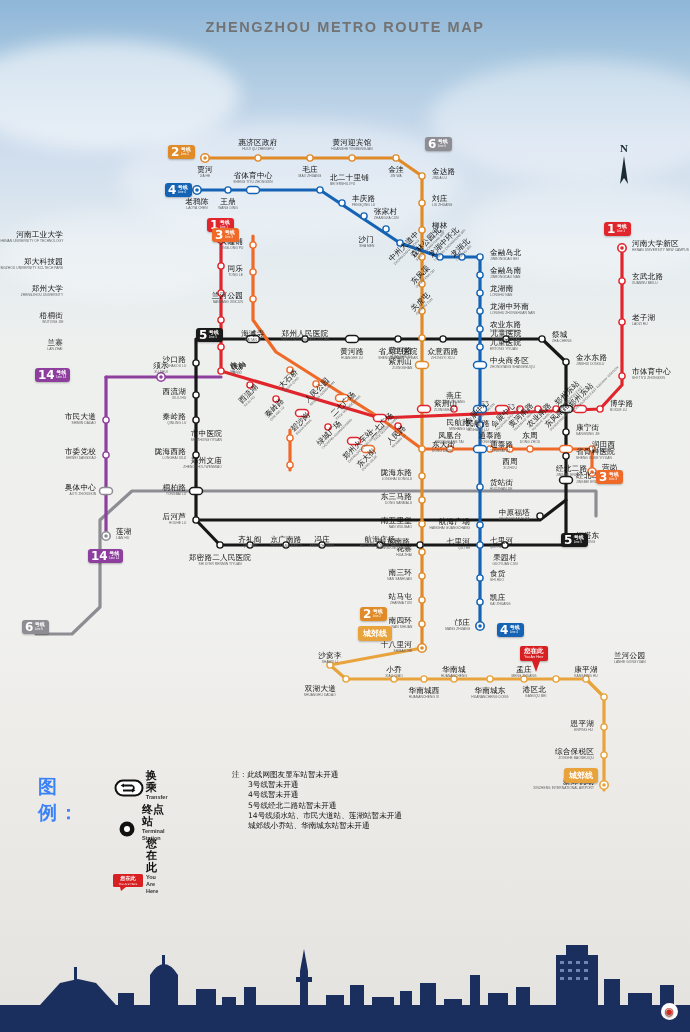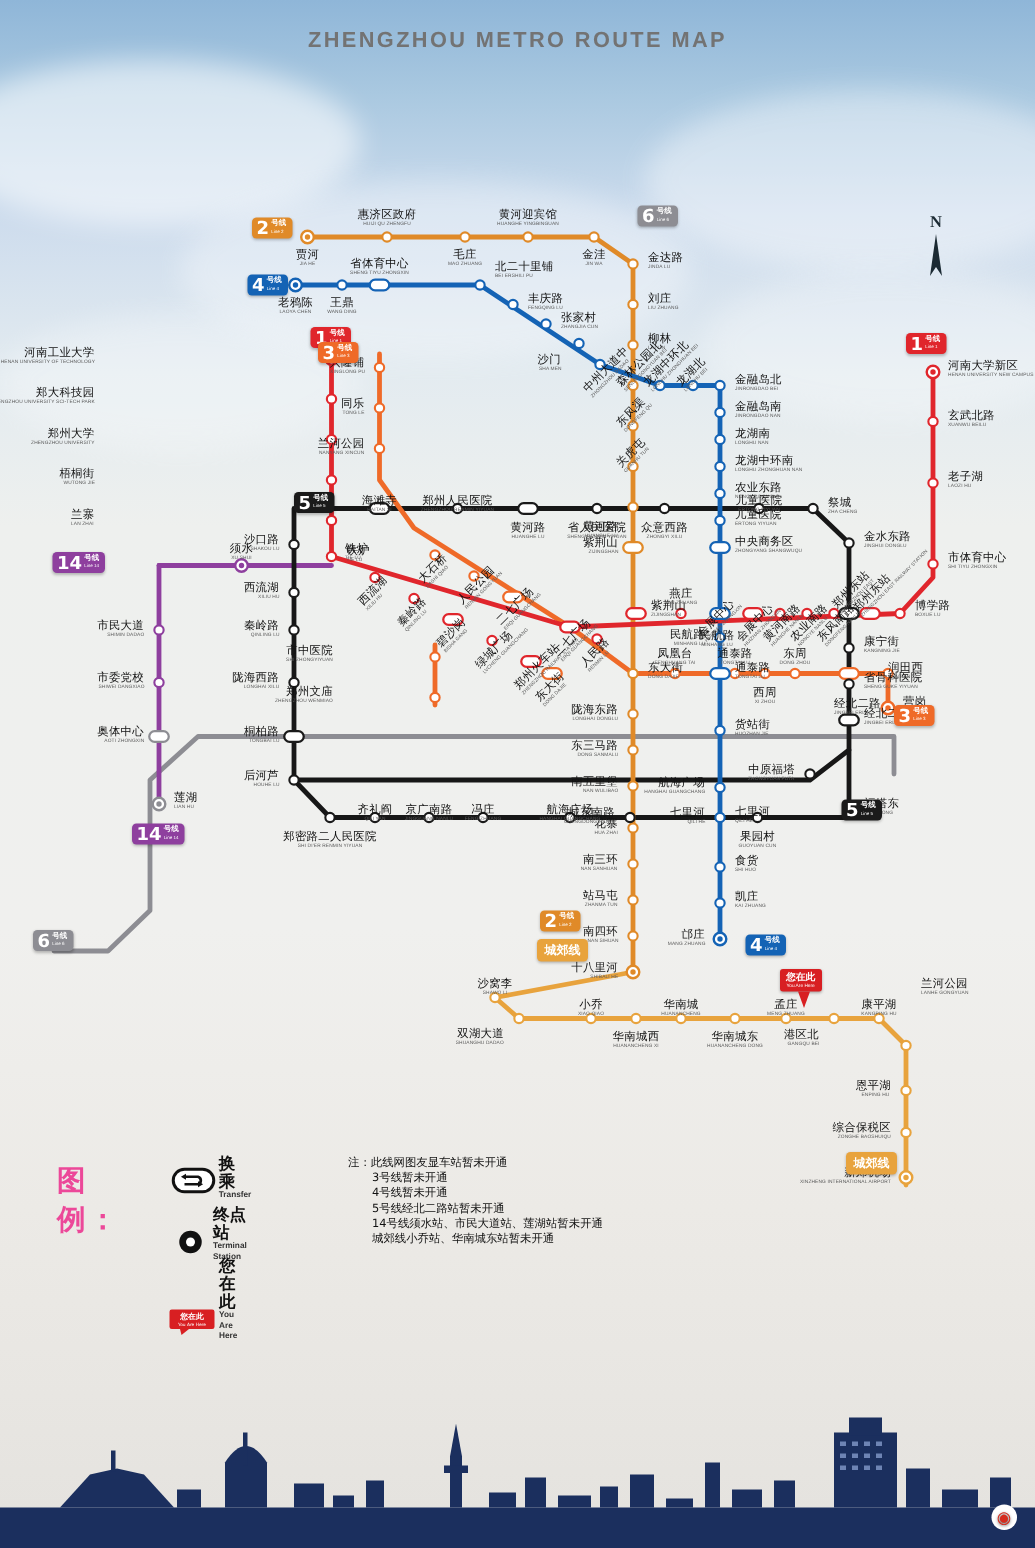--- a/index.html
+++ b/index.html
@@ -49,21 +49,21 @@
   #yah::after{content:"";position:absolute;left:12px;bottom:-11px;width:0;height:0;
      border-left:4px solid transparent;border-right:4px solid transparent;border-top:11px solid #d81f22;
      transform:rotate(-18px);}
 
   
   #compass{position:absolute;left:604px;top:142px;width:40px;height:52px;text-align:center;}
   #compass .n{font-size:11px;font-weight:bold;color:#1b2a33;font-family:"Liberation Serif",serif;}
 
   
   #legend{position:absolute;left:38px;top:766px;}
-  #legend .ttl{font-size:19px;font-weight:bold;color:#ec4899;letter-spacing:2px;
+  #legend .ttl{font-size:19px;font-weight:bold;color:#3b82f6;letter-spacing:2px;
      font-family:"DejaVu Sans",sans-serif;position:absolute;left:0;top:8px;}
   .lgrow{position:absolute;display:flex;align-items:flex-end;}
   .lgrow .tx b{font-size:11px;display:block;color:#111;line-height:12px;font-family:"DejaVu Sans",sans-serif;}
   .lgrow .tx i{font-size:5.5px;display:block;font-style:normal;color:#333;line-height:7px;font-weight:bold;}
   .lgrow .sym{width:34px;text-align:center;}
 
   
   #notes{position:absolute;left:232px;top:770px;}
   #notes .nl{font-size:7.6px;color:#111;line-height:10.2px;white-space:nowrap;
      font-family:"DejaVu Sans","Liberation Sans",sans-serif;}

